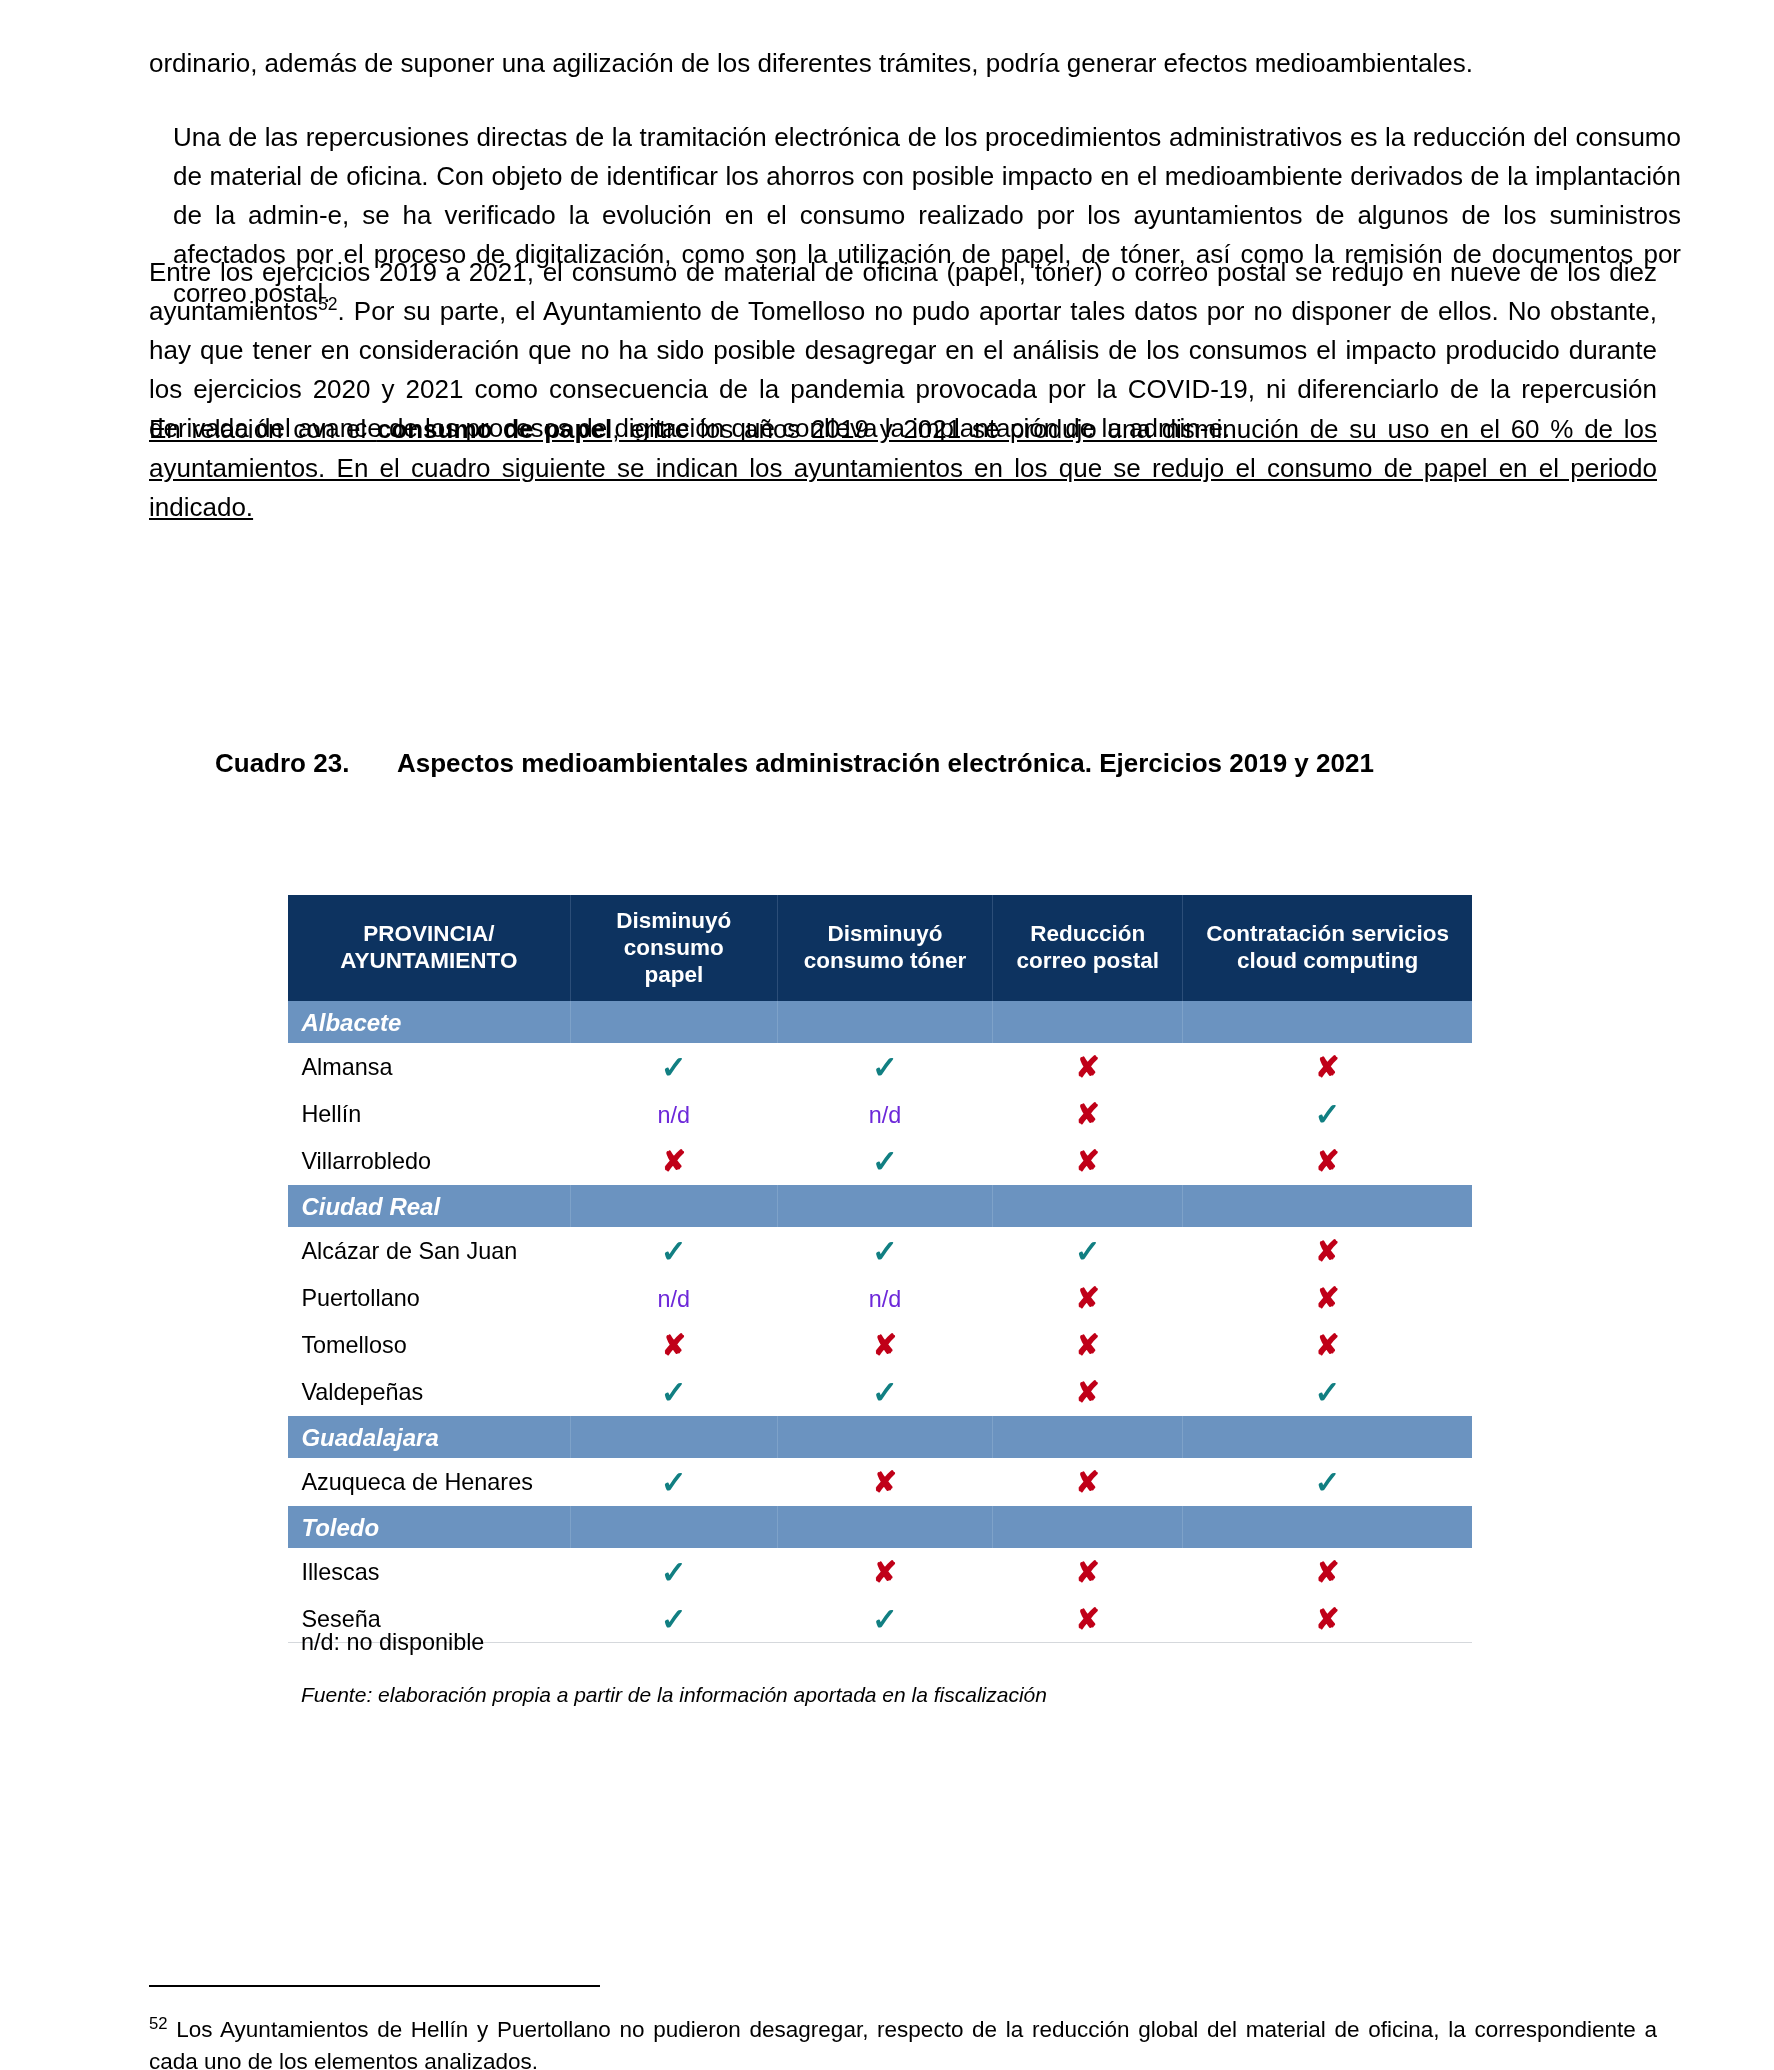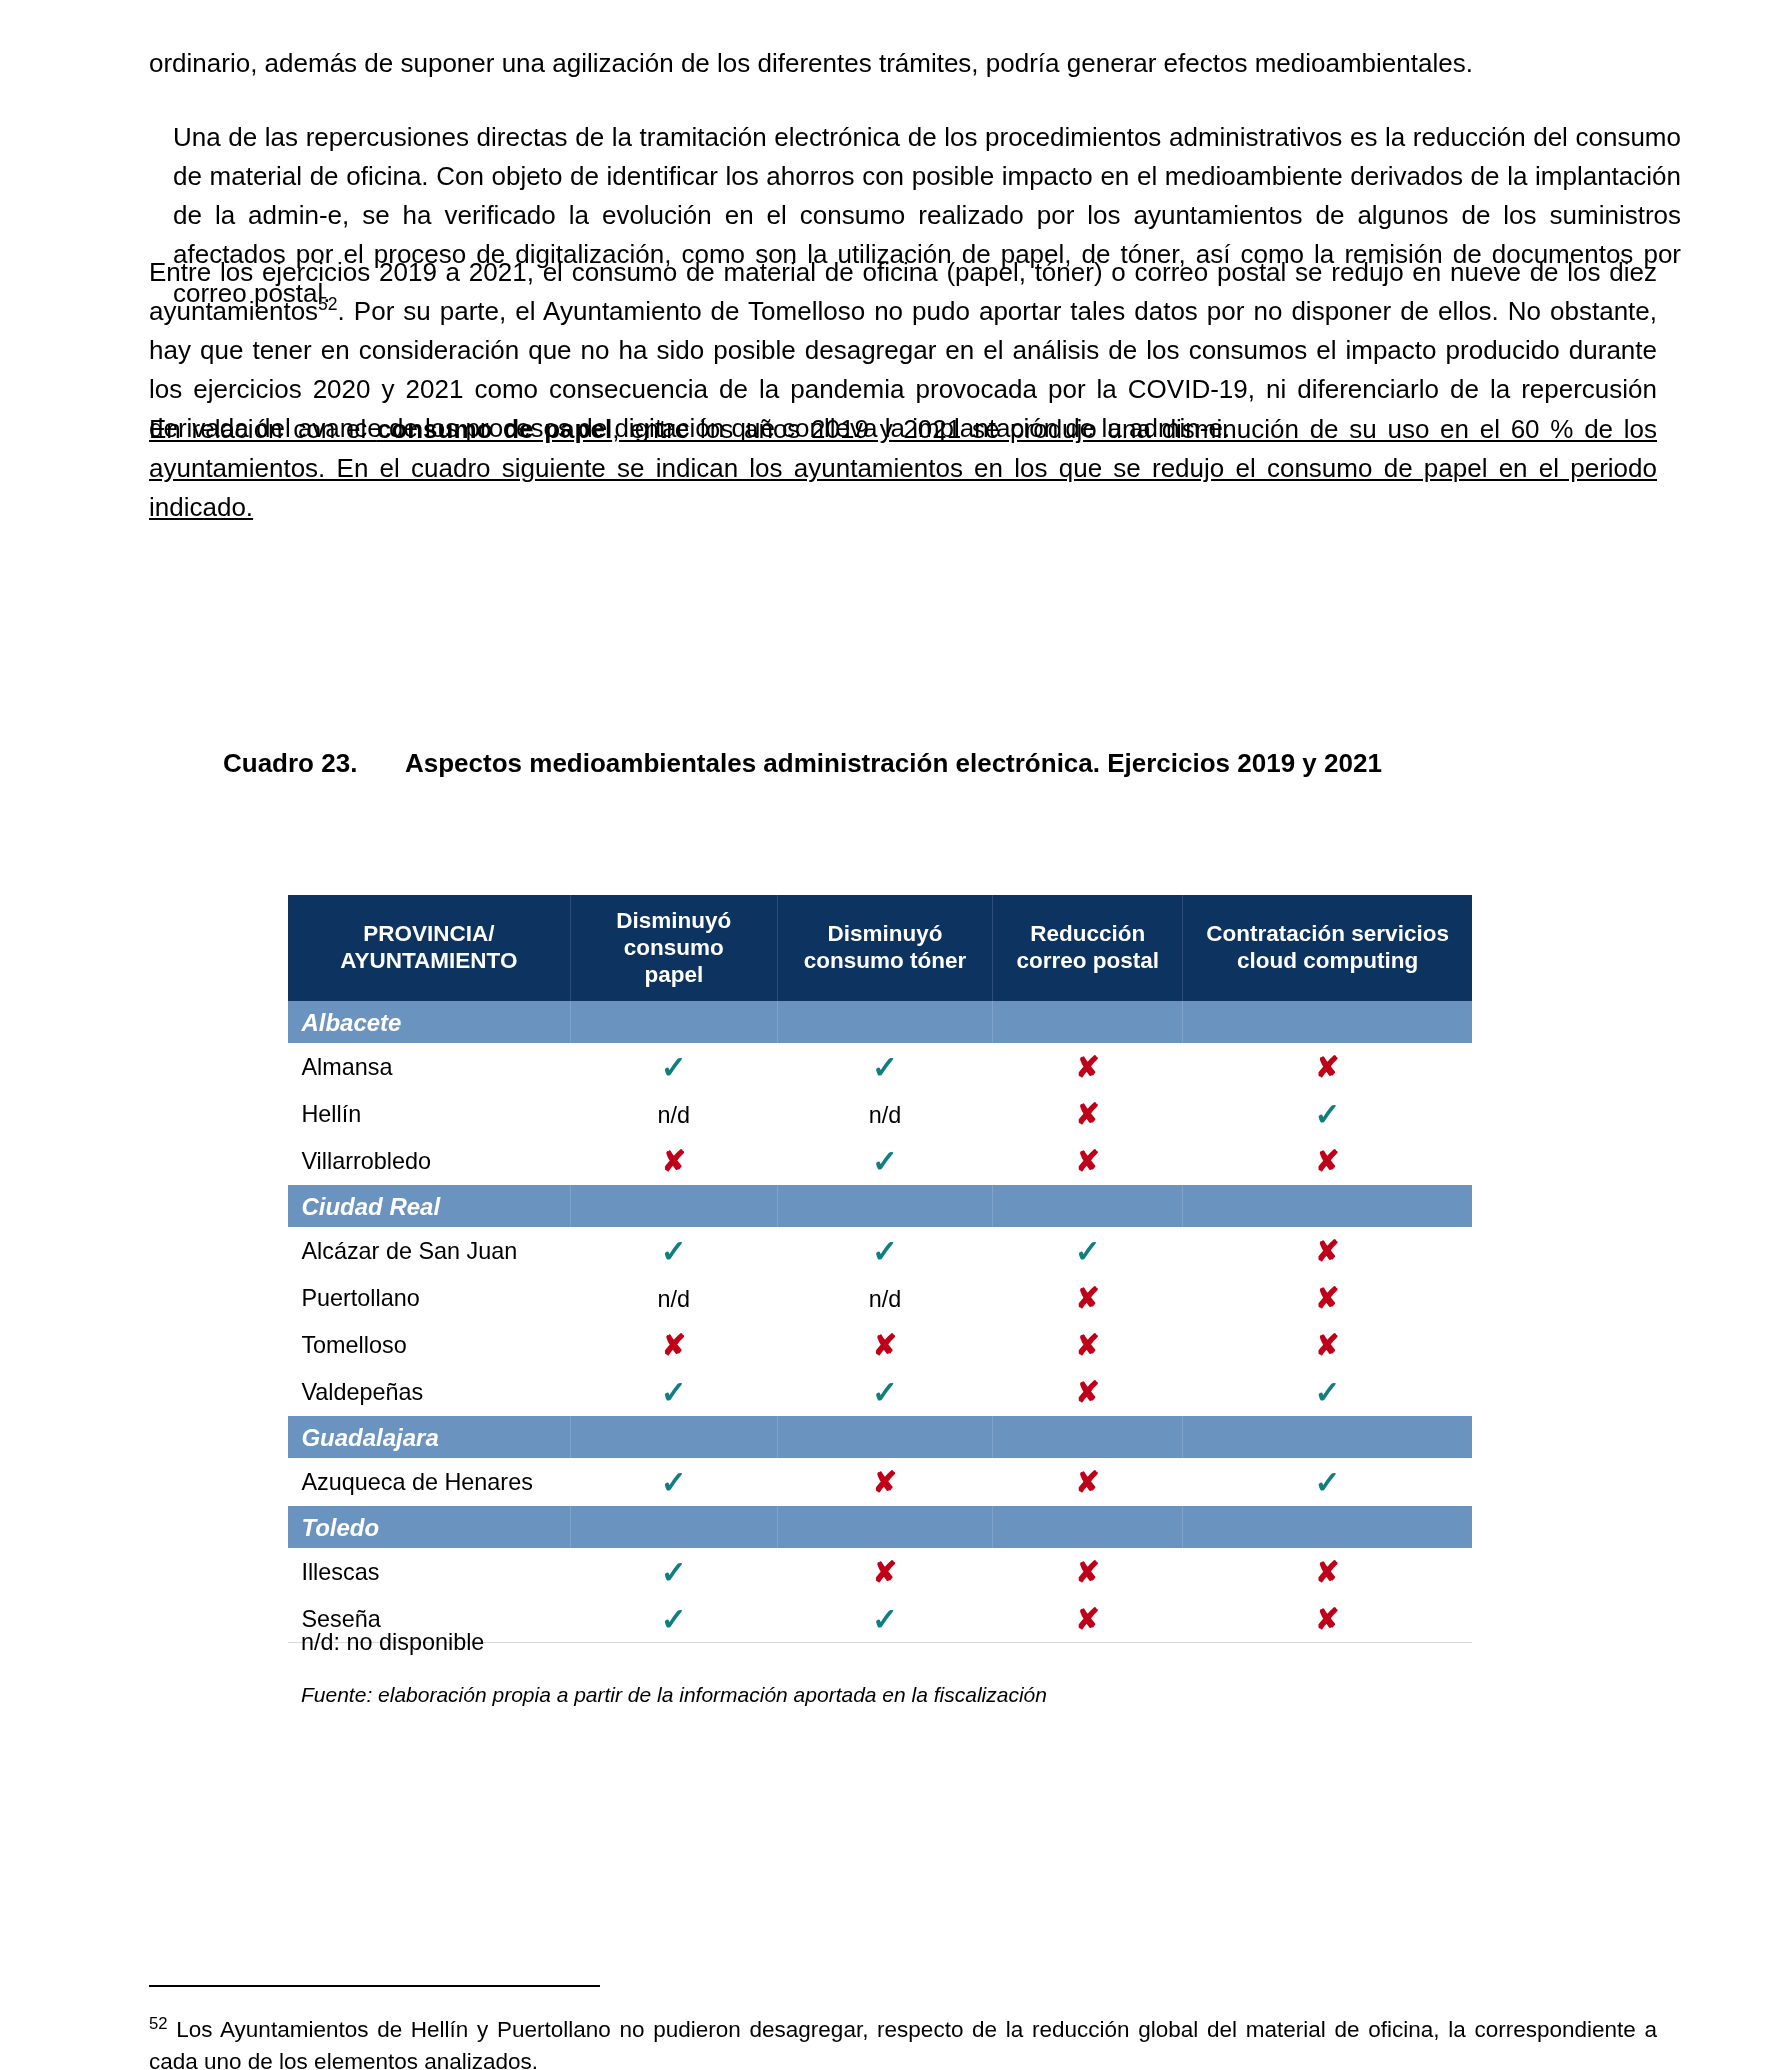--- a/index.html
+++ b/index.html
@@ -51,21 +51,21 @@
   .caption {
     position: absolute;
     left: 215px;
     top: 747px;
     width: 1453px;
     font-size: 26px;
     font-weight: bold;
     line-height: 33px;
     color: #000;
   }
-  .caption .cap-num { display: inline-block; min-width: 182px; margin-left: 8px; }
+  .caption .cap-num { display: inline-block; min-width: 182px; }
 
   
   .table-wrap {
     position: absolute;
     left: 288px;
     top: 895px;
     width: 1184px;
   }
   table.tbl {
     border-collapse: collapse;
@@ -129,21 +129,21 @@
     font-weight: bold;
     line-height: 1;
   }
   .cross {
     color: #c00018;
     font-size: 29px;
     font-weight: bold;
     line-height: 1;
   }
   .nd {
-    color: #000000;
+    color: #6d28d9;
     font-size: 23.4px;
   }
   tr.last-row td { border-bottom: 1.7px solid #d5d8dc; }
 
   
   .note-nd {
     position: absolute;
     left: 301px;
     top: 1628px;
     font-size: 23.4px;

